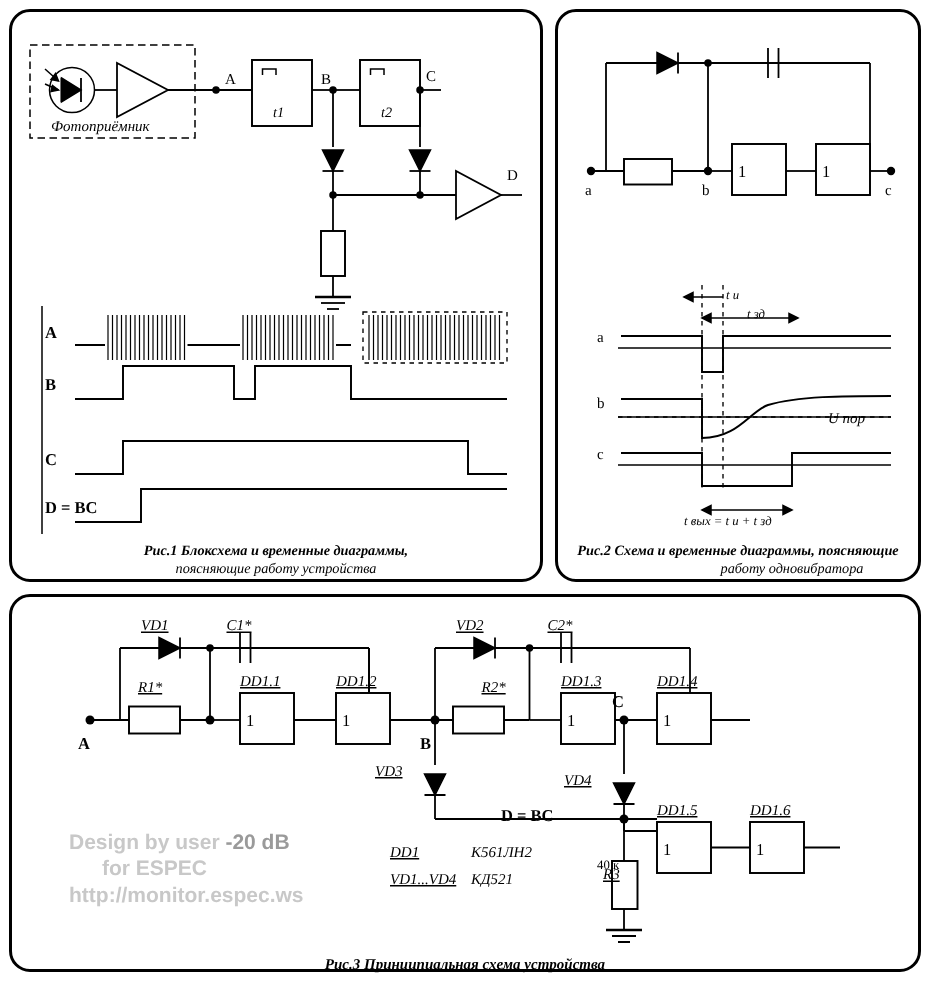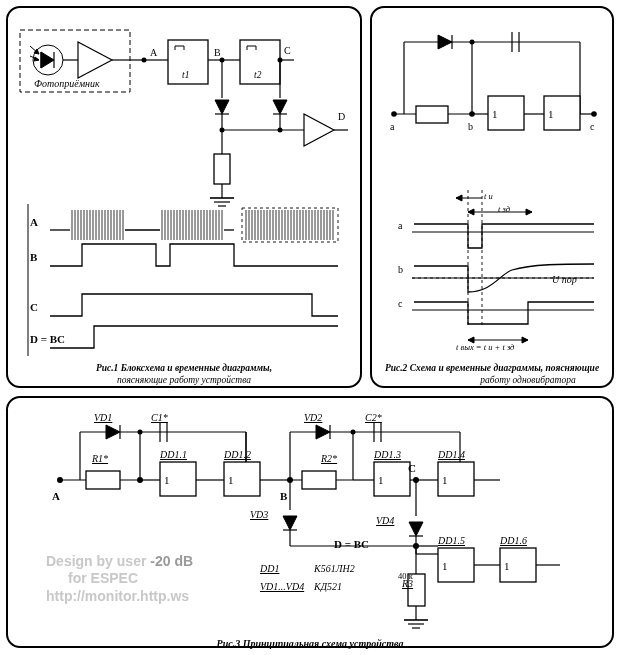--- a/index.html
+++ b/index.html
@@ -383,18 +383,18 @@
     <div class="lbl i u" style="left:394px;top:160px;margin-top:20px;">R3</div>
     <div class="lbl sm" style="left:390px;top:173px;">40 к</div>
 
     <div class="lbl i u" style="left:252px;top:165px;">DD1</div>
     <div class="lbl i" style="left:306px;top:165px;">К561ЛН2</div>
     <div class="lbl i u" style="left:252px;top:183px;">VD1...VD4</div>
     <div class="lbl i" style="left:306px;top:183px;">КД521</div>
 
     <div class="wmark" style="left:38px;top:155px;"><span>Design by user </span><b>-20 dB</b></div>
     <div class="wmark" style="left:60px;top:172px;">for ESPEC</div>
-    <div class="wmark" style="left:38px;top:190px;">http://monitor.http.ws</div>
+    <div class="wmark" style="left:38px;top:190px;">http://monitor.espec.ws</div>
 
     <div class="cap" style="left:0;top:240px;font-size:10px;"><b>Рис.3 Принципиальная схема устройства</b></div>
   </div>
 
 </div>
 
 </body></html>

